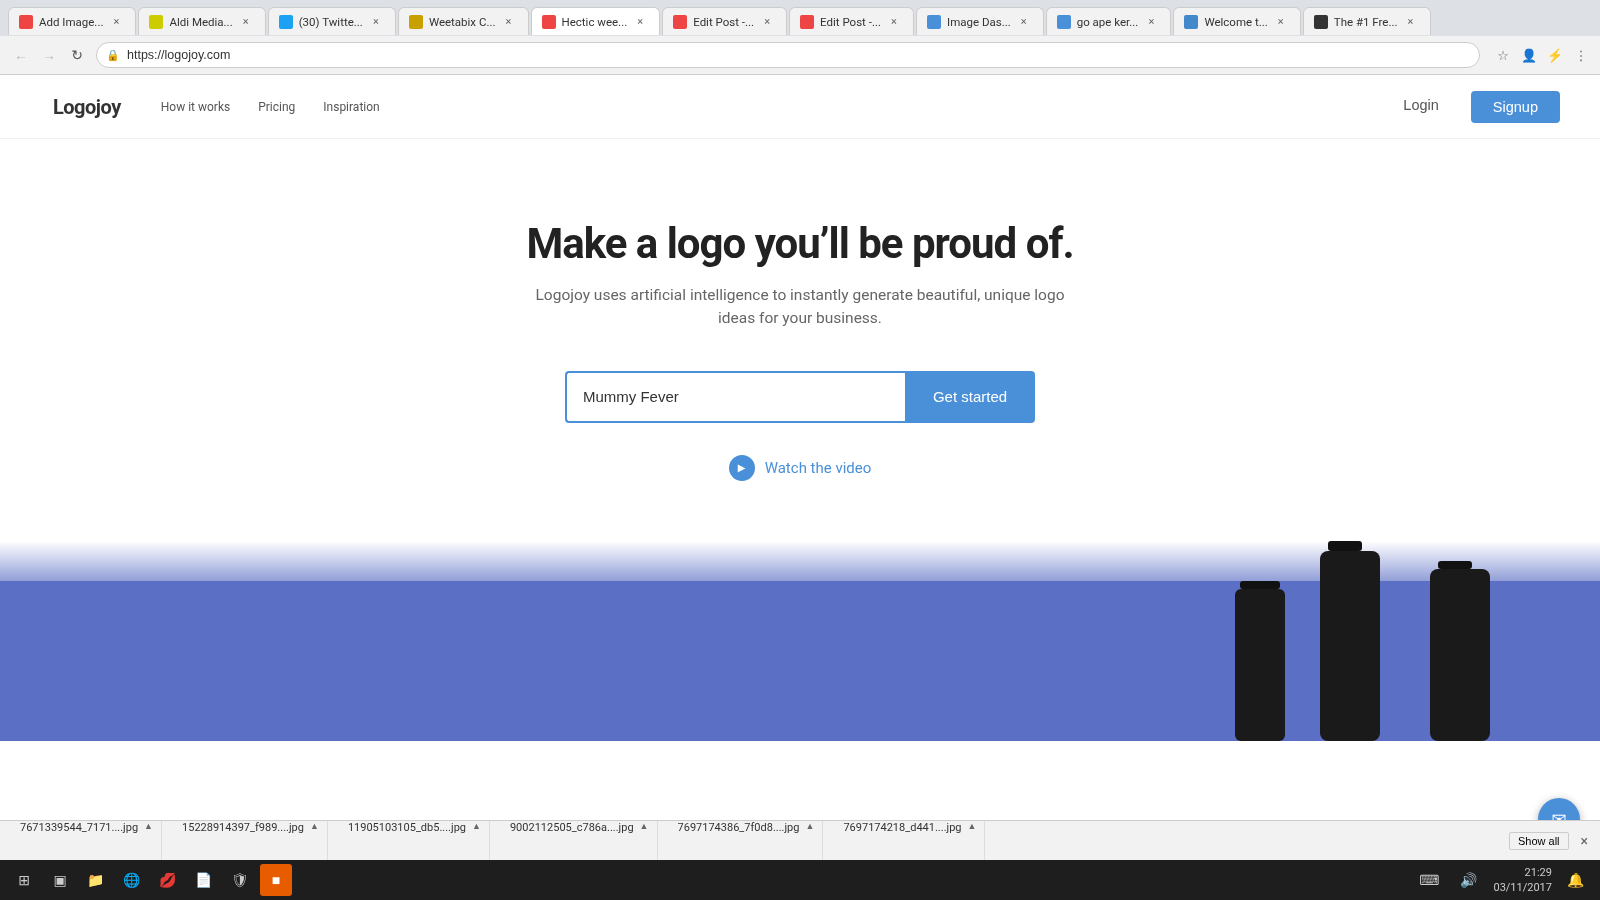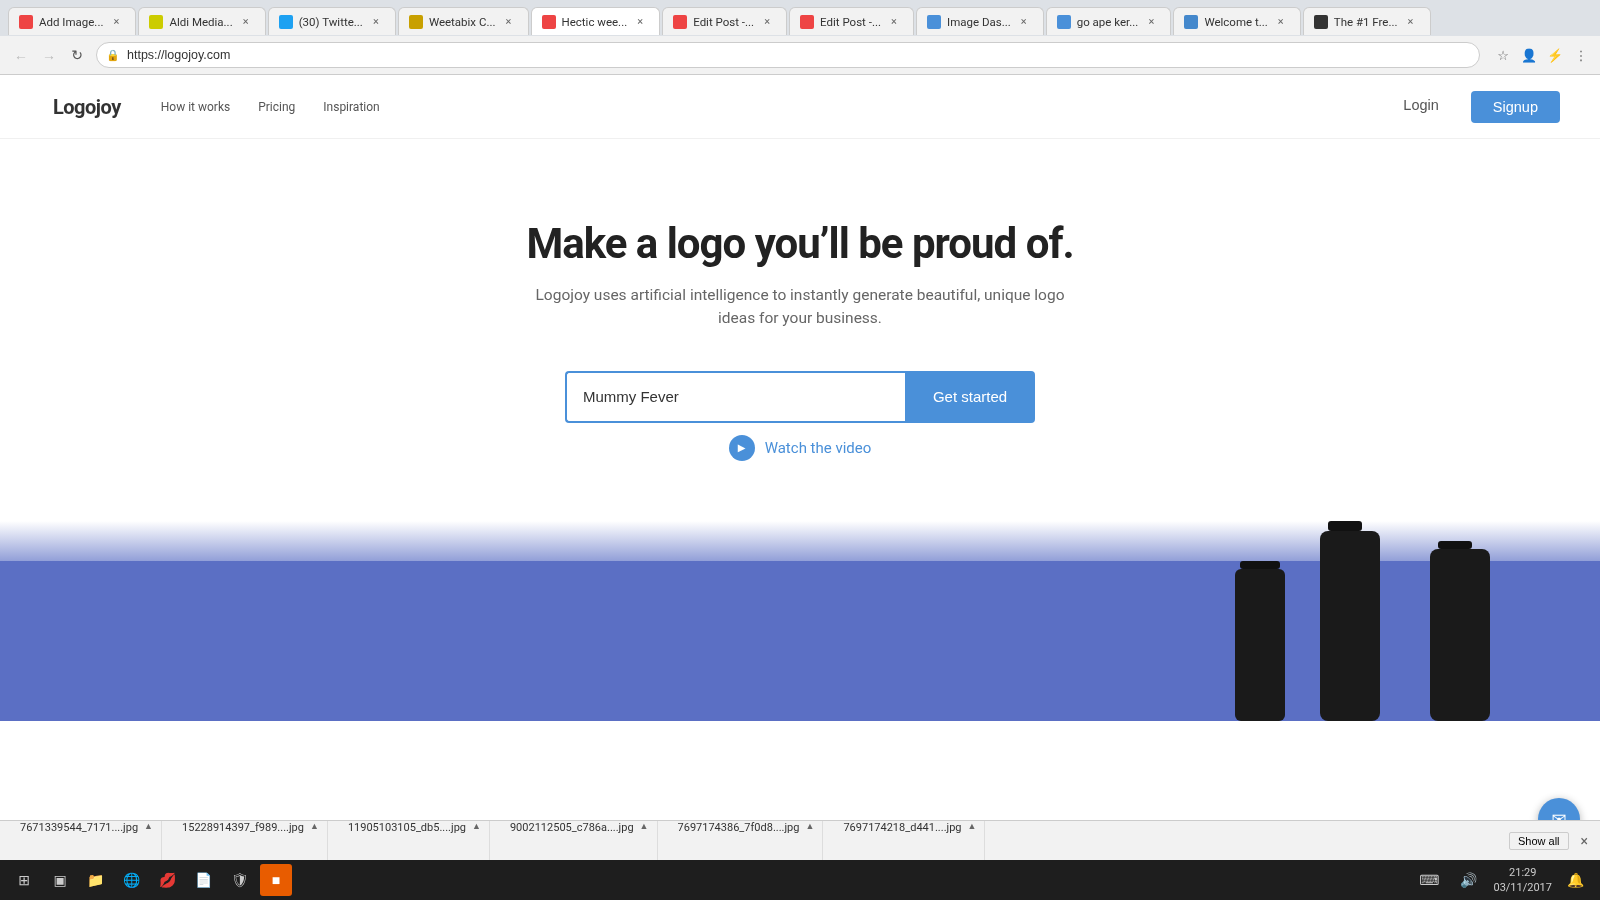--- a/index.html
+++ b/index.html
@@ -212,21 +212,21 @@
     .hero-subtitle {
       font-size: 15.5px;
       color: #666;
       margin-bottom: 40px;
       max-width: 560px;
       line-height: 1.5;
     }
     .hero-input-row {
       display: flex;
       gap: 0;
-      margin-bottom: 12px;
+      margin-bottom: 32px;
     }
     .hero-input {
       width: 340px;
       height: 52px;
       border: 2px solid #4a90d9;
       border-right: none;
       border-radius: 4px 0 0 4px;
       padding: 0 16px;
       font-size: 15px;
       color: #333;
@@ -322,21 +322,21 @@
       border-radius: 2px;
     }
     .taskbar-right {
       display: flex;
       align-items: center;
       gap: 8px;
       font-size: 11px;
       color: #ccc;
     }
     .taskbar-time {
-      text-align: center;
+      text-align: right;
       line-height: 1.4;
     }
 
     
     .downloads-bar {
       position: fixed;
       bottom: 40px;
       left: 0;
       right: 0;
       height: 40px;

